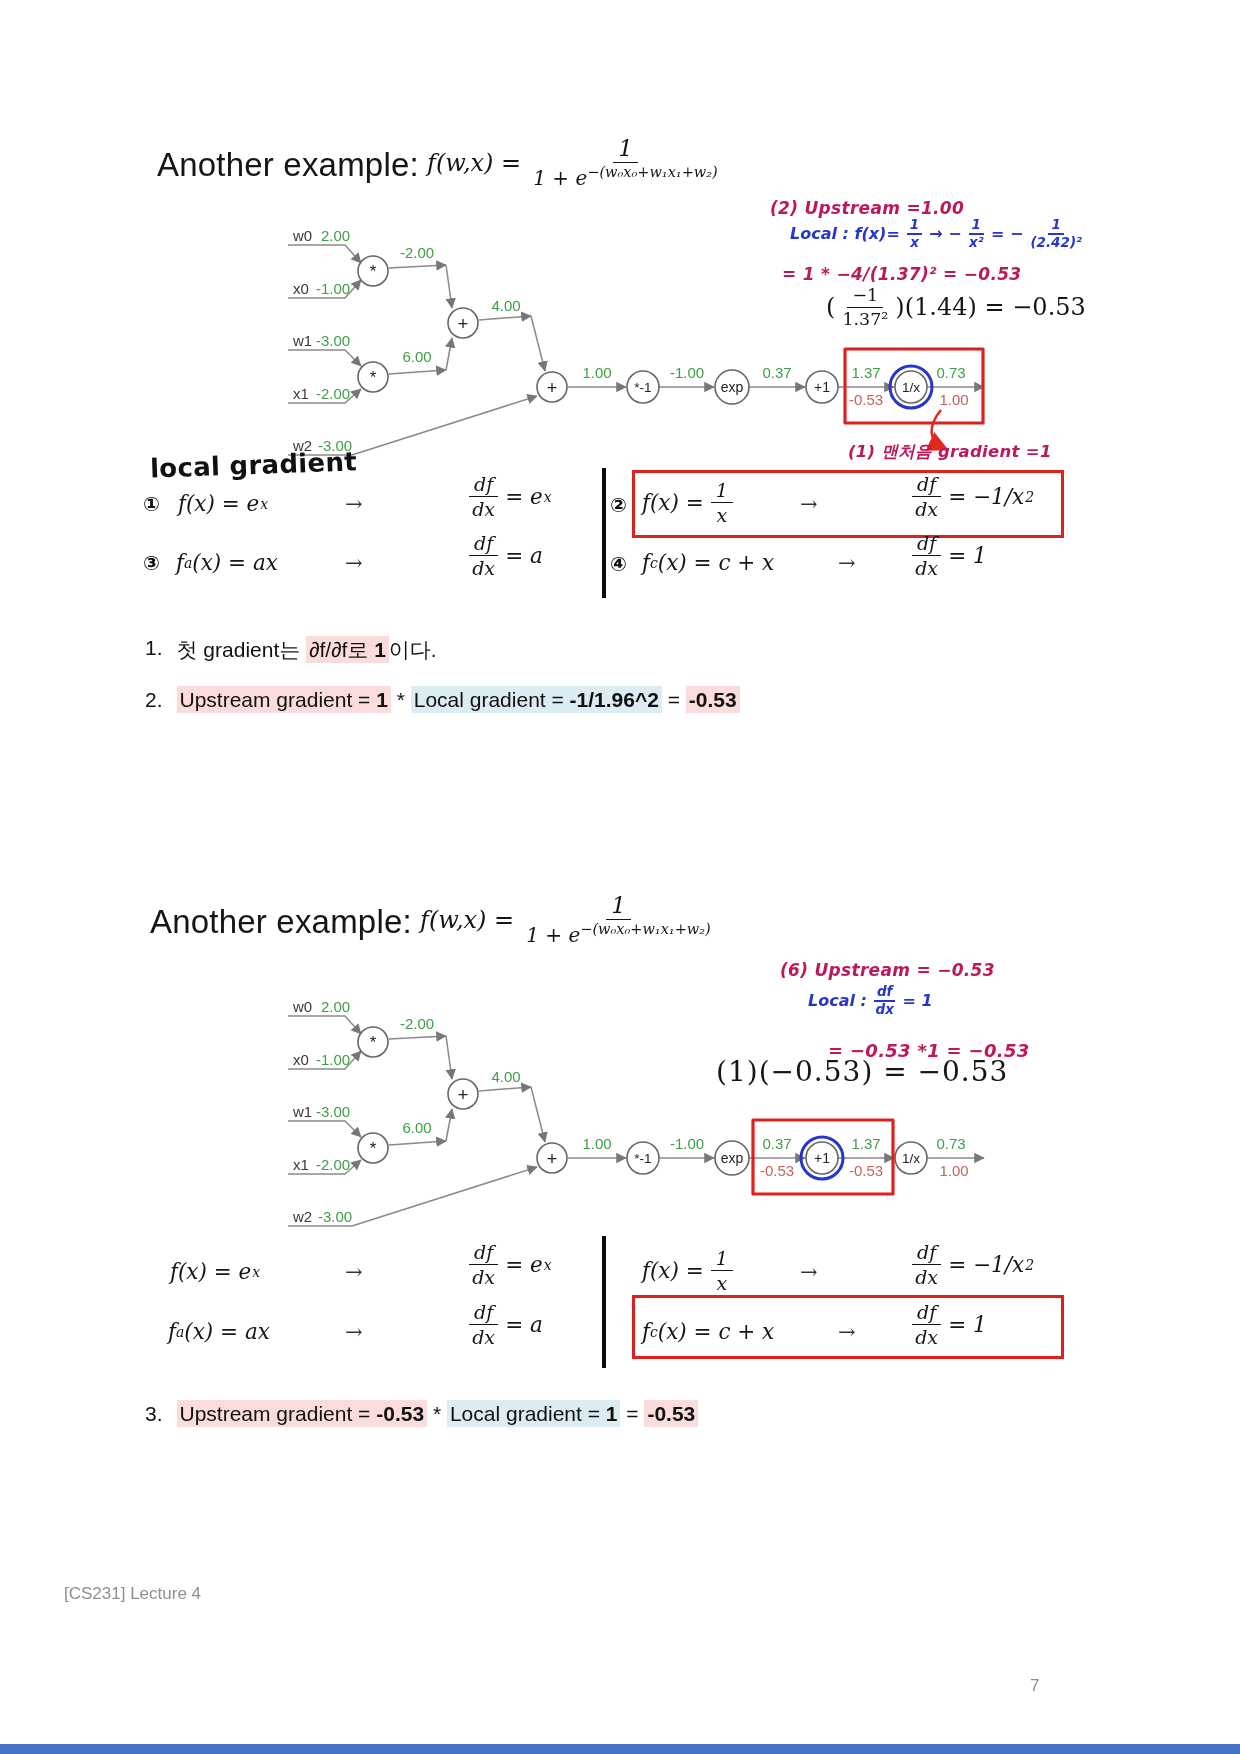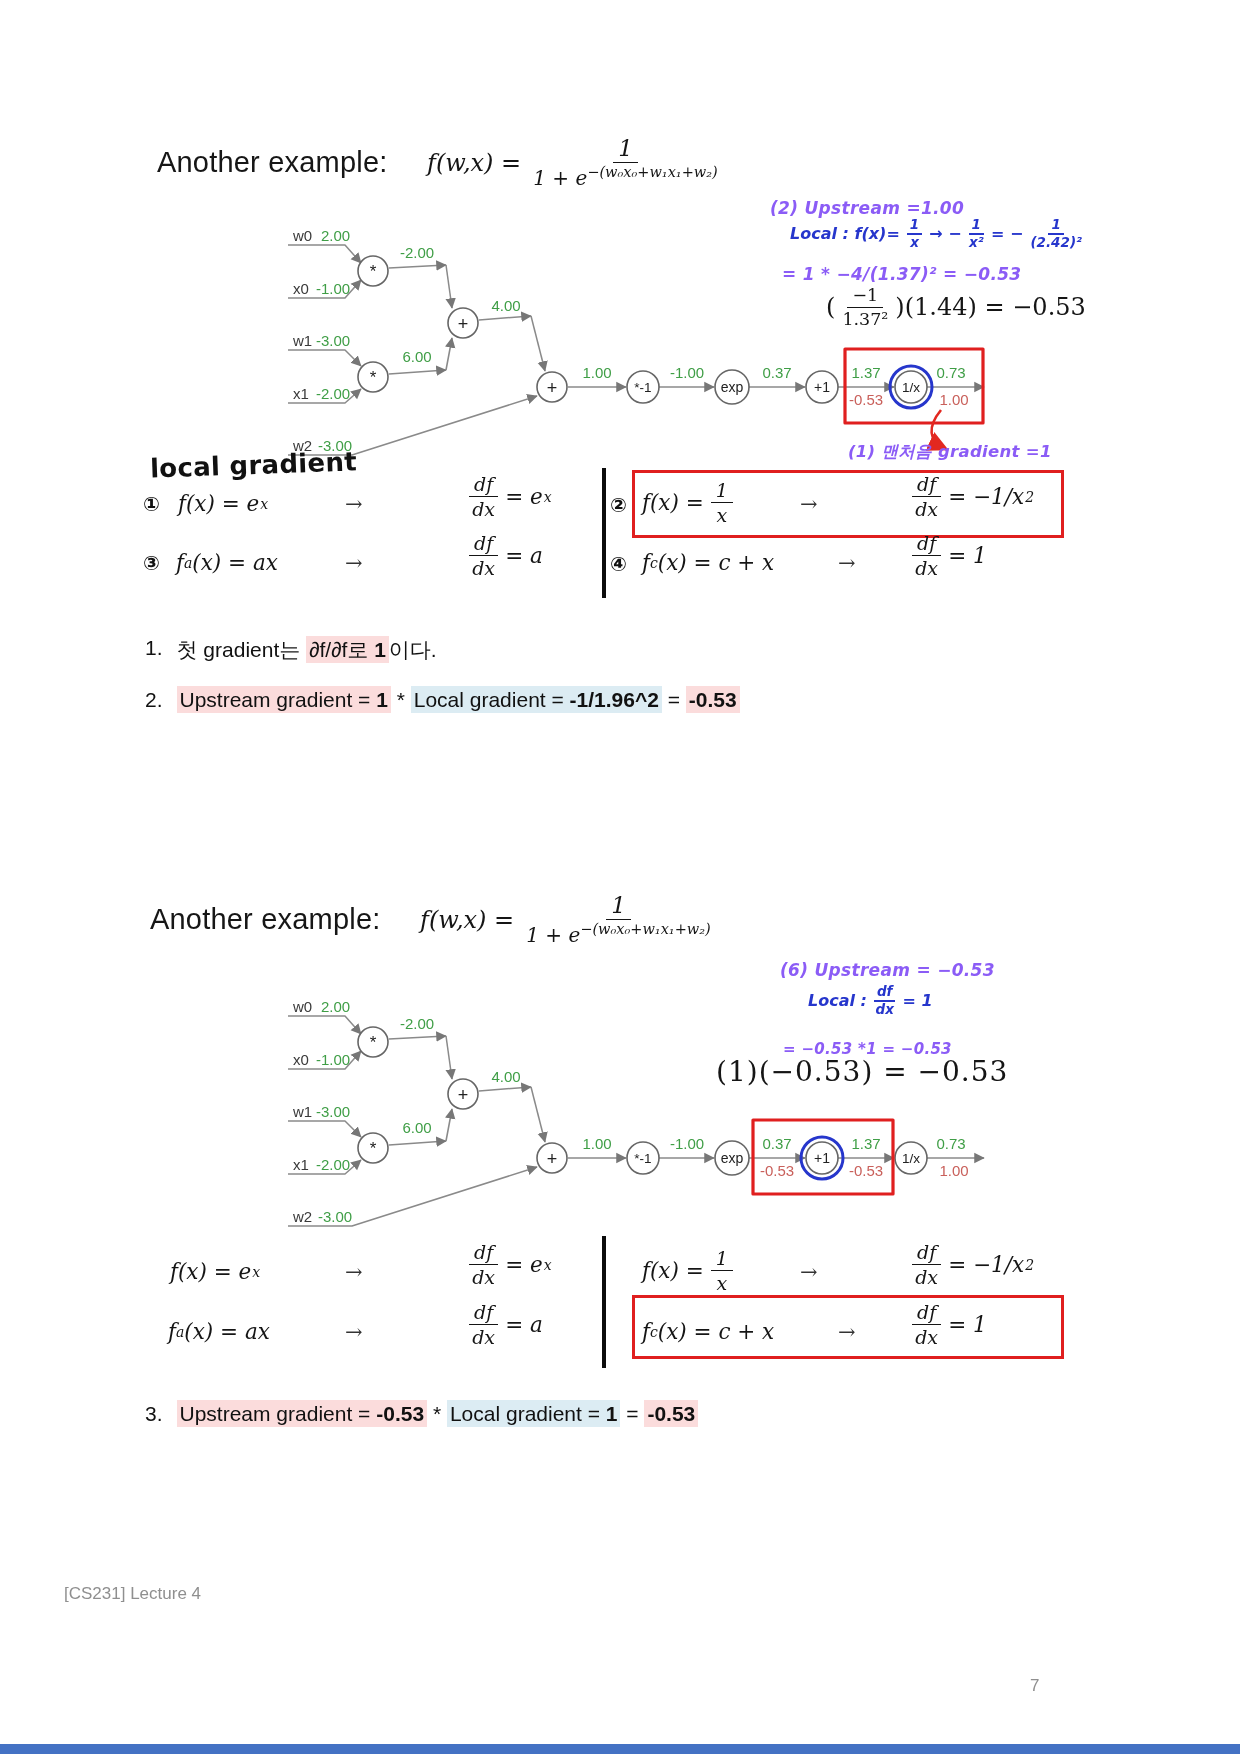--- a/index.html
+++ b/index.html
@@ -1,19 +1,19 @@
 <!DOCTYPE html>
 <html><head>
 <meta charset="utf-8">
 <style>
   html,body{margin:0;padding:0}
   body{width:1240px;height:1754px;position:relative;background:#fff;
        font-family:"Liberation Sans",sans-serif;overflow:hidden;color:#151515}
   .abs{position:absolute}
-  .title{font-size:29px;color:#161616;letter-spacing:.2px}
+  .title{font-size:33px;color:#161616;letter-spacing:.2px}
   svg.graphs{position:absolute;left:0;top:0;pointer-events:none}
   .glabel{font-family:"Liberation Sans",sans-serif;font-size:15px}
   .gnode{font-family:"Liberation Sans",sans-serif;fill:#222}
 
   
   .mcell{position:absolute;display:flex;align-items:center;
          font-family:"DejaVu Serif",serif;font-style:italic;font-size:21.5px;color:#151515;white-space:pre}
   .frac{display:inline-flex;flex-direction:column;align-items:center;line-height:1.06;font-size:19px}
   .frac .fn{border-bottom:1.7px solid #151515;padding:0 5px 2px}
   .frac .fd{padding-top:2px}
@@ -26,21 +26,21 @@
   .bigformula .fn{font-size:23px}
   .bigformula sup{font-size:14.5px}
   .printedrow{position:absolute;display:flex;align-items:center;gap:4px;
               font-family:"DejaVu Serif",serif;font-size:24px}
   .printedrow .frac{font-size:17.5px;margin:0 3px}
   .printed2{font-family:"DejaVu Serif",serif;font-size:28px;letter-spacing:1px}
   .marrow{position:absolute;font-family:"DejaVu Serif",serif;font-size:21px;color:#333}
 
   
   .hw{position:absolute;font-family:"DejaVu Sans",sans-serif;font-style:italic;font-weight:600;letter-spacing:.3px}
-  .pen-red{color:#8b5cf6}
+  .pen-red{color:#be185d}
   .pen-blue{color:#2636cc}
   .hwrow{position:absolute;display:flex;align-items:center;gap:7px;
          font-family:"DejaVu Sans",sans-serif;font-style:italic;font-weight:600}
   .hfrac{display:inline-flex;flex-direction:column;align-items:center;line-height:1;font-size:13.5px;font-weight:700}
   .hfrac .hn{border-bottom:2px solid currentColor;padding:0 3px 1px}
   .hfrac .hd{padding-top:1px}
   .localgrad{position:absolute;font-family:"DejaVu Sans",sans-serif;font-weight:700;font-size:26px;color:#111;
              transform:rotate(-2deg);letter-spacing:.3px}
   .badge{position:absolute;font-size:20px;font-weight:700;color:#111;font-family:"DejaVu Sans",sans-serif}
   .divider{position:absolute;width:4px;background:#0c0c0c}
@@ -325,21 +325,21 @@
 
 <div class="hwrow pen-blue" style="left:808px;top:985px;font-size:16px">
   <span>Local :</span>
   <span class="hfrac">
       <span class="hn">df</span>
       <span class="hd">dx</span>
     </span>
   <span>= 1</span>
 </div>
 
-<div class="hw pen-red" style="left:783px;top:1040px;font-size:15px">= −0.53 *1 = −0.53</div>
+<div class="hw pen-red" style="left:828px;top:1040px;font-size:18px">= −0.53 *1 = −0.53</div>
 
 <div class="abs printed2" style="left:716px;top:1055px">(1)(−0.53) = −0.53</div>
 
 <div class="mcell" style="left:170px;top:1259px">
   <span>f(x) = e</span><sup class="msup">x</sup>
 </div>
 <div class="marrow" style="left:345px;top:1260px">→</div>
 <div class="mcell" style="left:462px;top:1242px">
   <span class="frac"><span class="fn">df</span><span class="fd">dx</span></span>
   <span>= e</span><sup class="msup">x</sup>

